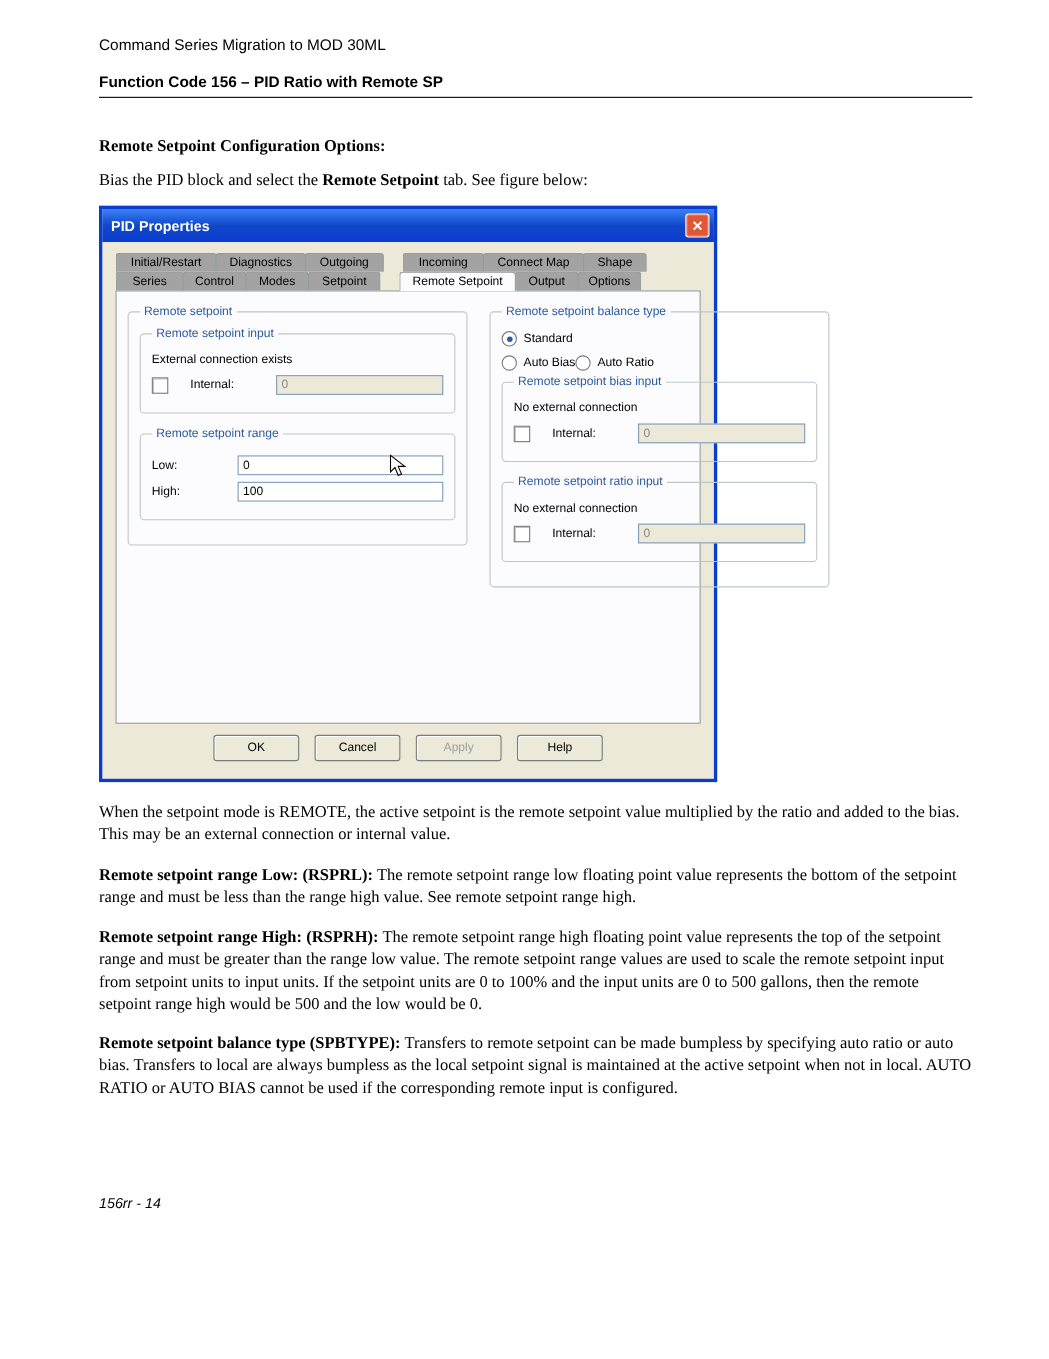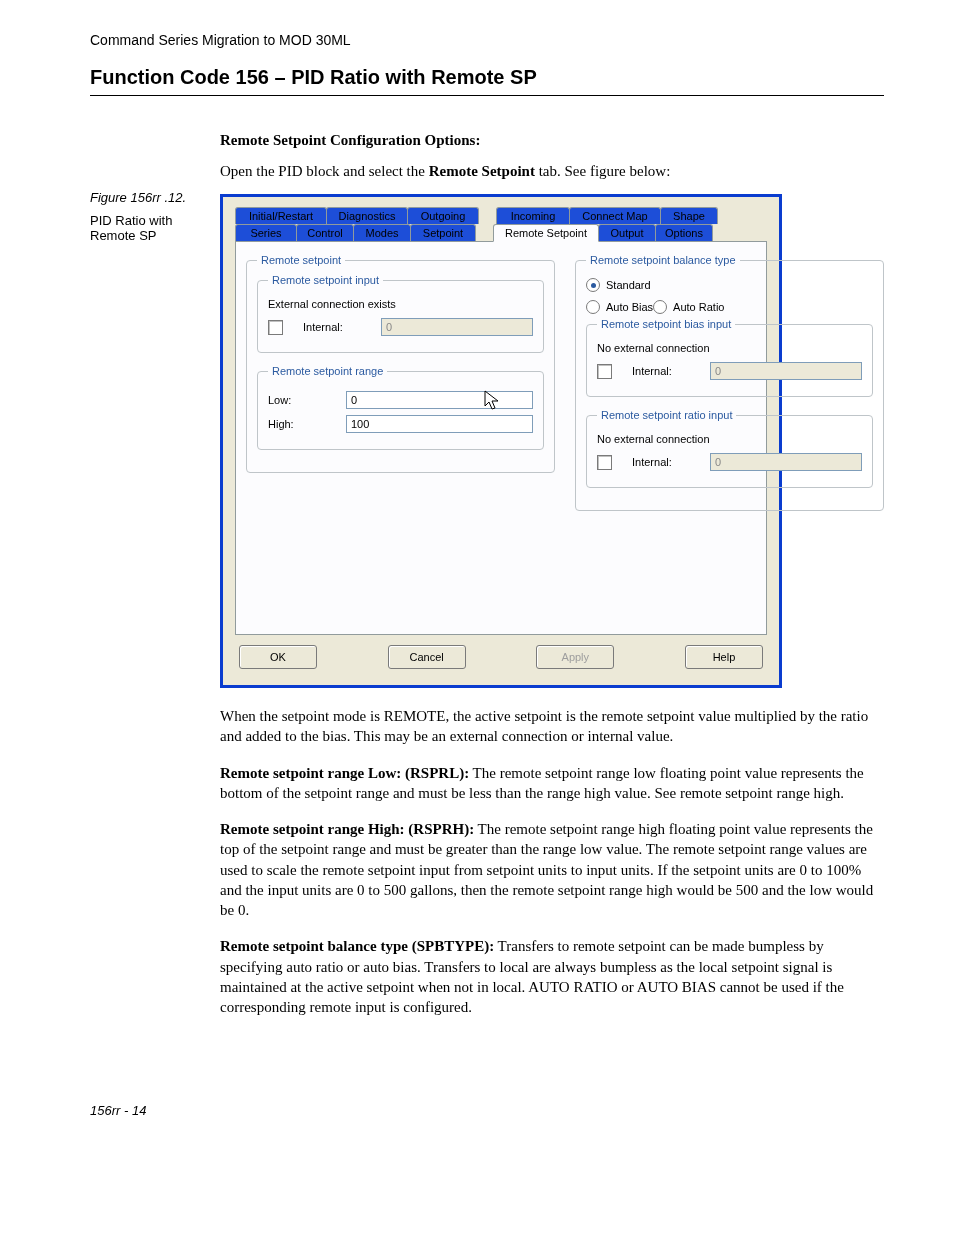--- a/index.html
+++ b/index.html
@@ -12,21 +12,21 @@
     width: 954px;
     box-sizing: border-box;
   }
   .header-line {
     font-size: 14px;
     font-family: Arial, sans-serif;
     margin-bottom: 18px;
   }
   .subheader {
     font-family: Arial, sans-serif;
-    font-size: 20px;
+    font-size: 14px;
     font-weight: bold;
     margin-bottom: 6px;
   }
   hr.rule {
     border: none;
     border-top: 1.5px solid #000;
     margin: 6px 0 36px 0;
   }
   .content-row {
     display: flex;
@@ -86,21 +86,21 @@
   .tabstrip {
     position: relative;
     margin-bottom: -1px;
   }
   .tabrow {
     display: flex;
   }
   .tab {
     border: 1px solid #919b9c;
     border-bottom: none;
-    background: #1d4ed8;
+    background: #a3a3a3;
     padding: 2px 0;
     font-size: 11px;
     text-align: center;
     border-radius: 3px 3px 0 0;
     margin-right: -1px;
     position: relative;
   }
   .tab.active {
     background: #fcfcfe;
     border-bottom: 1px solid #fcfcfe;
@@ -154,21 +154,21 @@
   }
   .txt.disabled { background:#ece9d8; color:#888;}
   .radio { display:flex; align-items:center; gap:6px; margin:4px 0;}
   .rdot {
     width:12px;height:12px;border:1px solid #7a7a7a;border-radius:50%;
     background:#fff;display:flex;align-items:center;justify-content:center;flex:0 0 12px;
   }
   .rdot.sel::after { content:""; width:5px;height:5px;background:#2b5aa0;border-radius:50%;}
   .radiorow { display:flex; }
   .btnrow {
-    display:flex; justify-content:space-between; gap:14px;
+    display:flex; justify-content:center; gap:14px;
     padding: 10px 4px 4px 4px;
   }
   .wbtn {
     min-width:76px; height:22px;
     border:1px solid #7a7a7a;
     background:#ece9d8;
     font-family:inherit; font-size:11px;
     display:flex;align-items:center;justify-content:center;
     border-radius:3px;
     box-shadow:1px 1px 0 #fff inset;
@@ -188,32 +188,31 @@
   }
 </style>
 </head>
 <body>
 
 <div class="header-line">Command Series Migration to MOD 30ML</div>
 <div class="subheader">Function Code 156 – PID Ratio with Remote SP</div>
 <hr class="rule">
 
 <div class="content-row">
-  <div class="left-col">
-    <div style="height:58px"></div>
-    <div class="fig-label">Figure 156rr .12.</div>
-    <div>PID Ratio with Remote SP</div>
-  </div>
   <div class="right-col">
     <div class="section-title">Remote Setpoint Configuration Options:</div>
     <div class="intro">
-      <span>Open the PID block and select the </span><strong>Remote Setpoint</strong><span> tab. See figure below:</span>
+      <span>Bias the PID block and select the </span><strong>Remote Setpoint</strong><span> tab. See figure below:</span>
     </div>
 
     <div class="dialog">
+      <div class="titlebar">
+        <span>PID Properties</span>
+        <span class="closebox">✕</span>
+      </div>
       <div class="dlg-body">
         <div class="tabstrip">
           <div class="tabrow">
             <div class="tab" style="width:90px">Initial/Restart</div>
             <div class="tab" style="width:80px">Diagnostics</div>
             <div class="tab" style="width:70px">Outgoing</div>
             <div style="width:18px"></div>
             <div class="tab" style="width:72px">Incoming</div>
             <div class="tab" style="width:90px">Connect Map</div>
             <div class="tab" style="width:56px">Shape</div>

